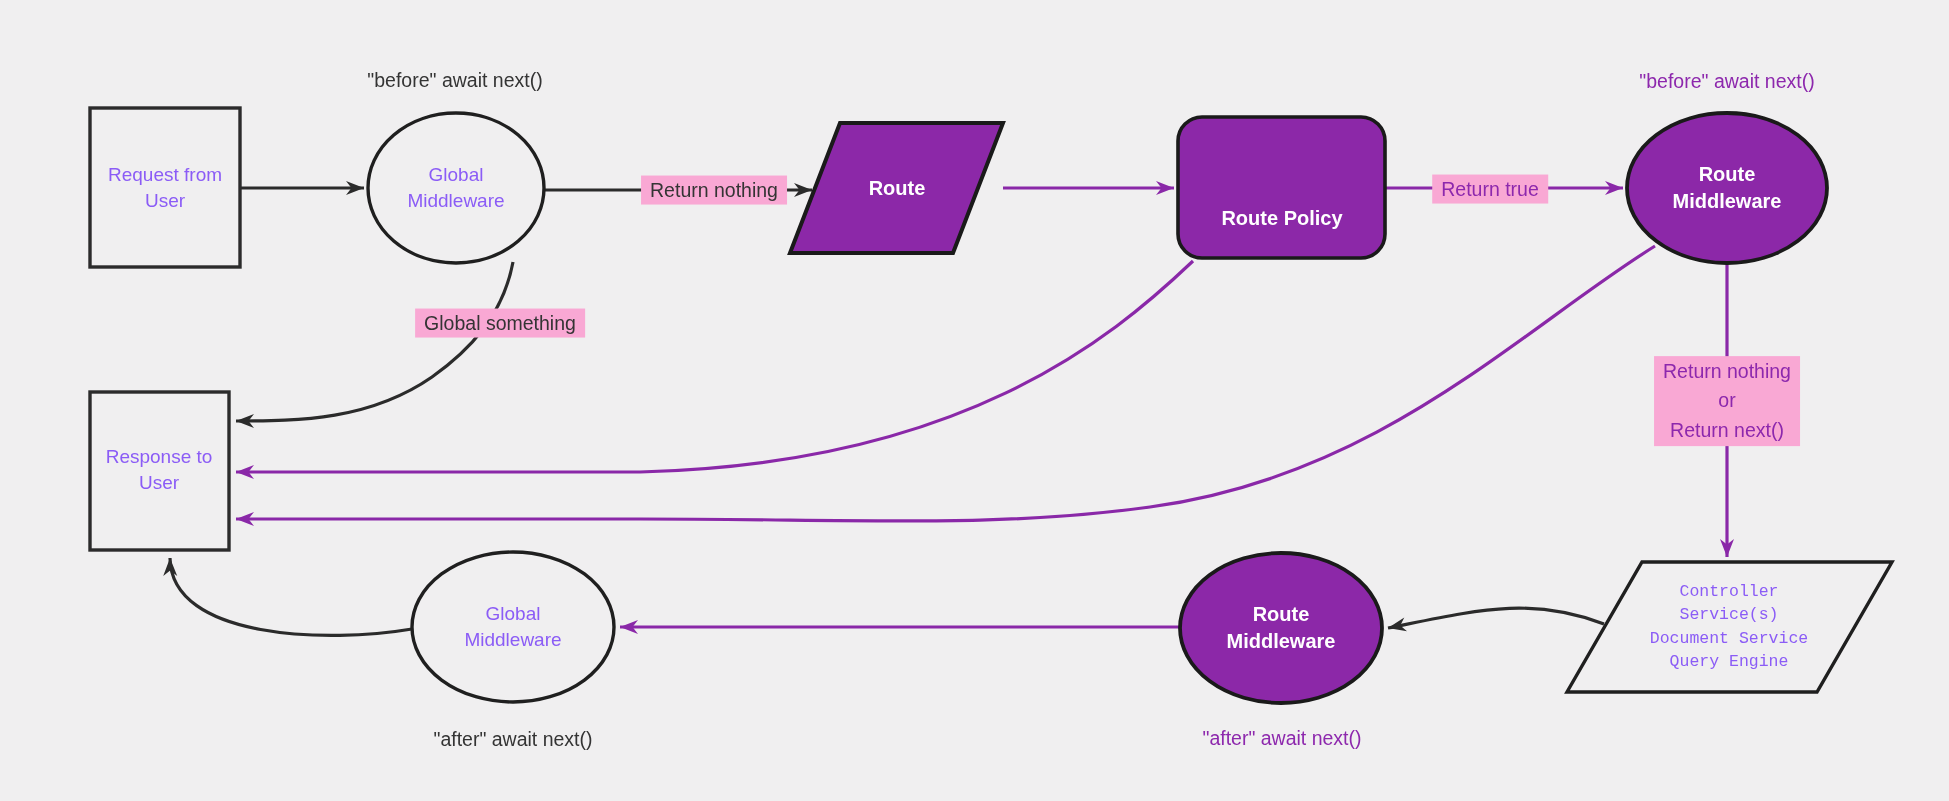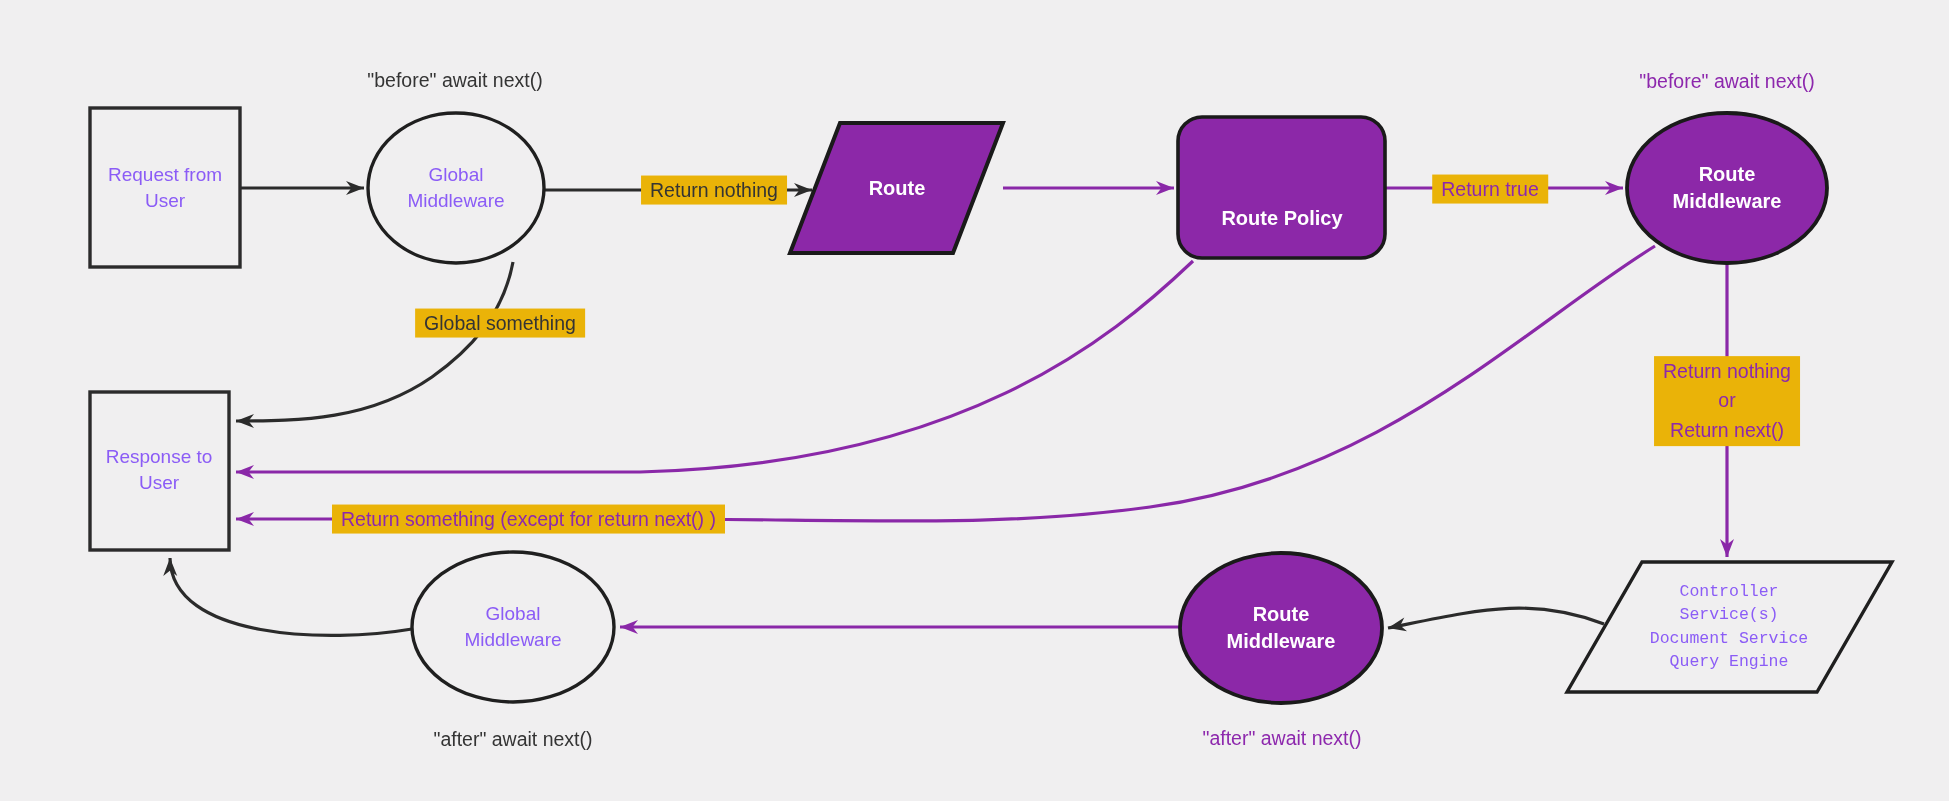--- a/index.html
+++ b/index.html
@@ -16,21 +16,21 @@
     position:absolute;
     transform:translate(-50%,-50%);
     white-space:pre-line;
     text-align:center;
     font-size:19.5px;
     color:#343434;
     line-height:1.38;
     z-index:2;
   }
   .lbl.left{transform:translate(0,-50%);text-align:left;}
-  .lbl.bg{background:#eab308;padding:1px 9px;}
+  .lbl.bg{background:#f9a8d4;padding:1px 9px;}
   .lbl.purple{color:#8d28ad;}
   .node-lbl{
     position:absolute;
     transform:translate(-50%,-50%);
     white-space:pre-line;
     text-align:center;
     font-size:19px;
     color:#8b5cf6;
     line-height:1.35;
     z-index:2;
@@ -106,17 +106,16 @@
 User</div>
 
   <div class="lbl" style="left:455px;top:80px;">"before" await next()</div>
   <div class="lbl bg" style="left:714px;top:190px;">Return nothing</div>
   <div class="lbl bg purple" style="left:1490px;top:189px;text-align:center;">Return true</div>
   <div class="lbl purple" style="left:1727px;top:81px;">"before" await next()</div>
   <div class="lbl bg purple" style="left:1727px;top:401px;line-height:1.5;">Return nothing
 or
 Return next()</div>
   <div class="lbl bg" style="left:500px;top:323px;">Global something</div>
-  <div class="lbl left bg purple" style="left:332px;top:519px;">Return something (except for return next() )</div>
   <div class="lbl purple" style="left:1282px;top:738px;">"after" await next()</div>
   <div class="lbl" style="left:513px;top:739px;">"after" await next()</div>
 
 </div>
 
 </body></html>

